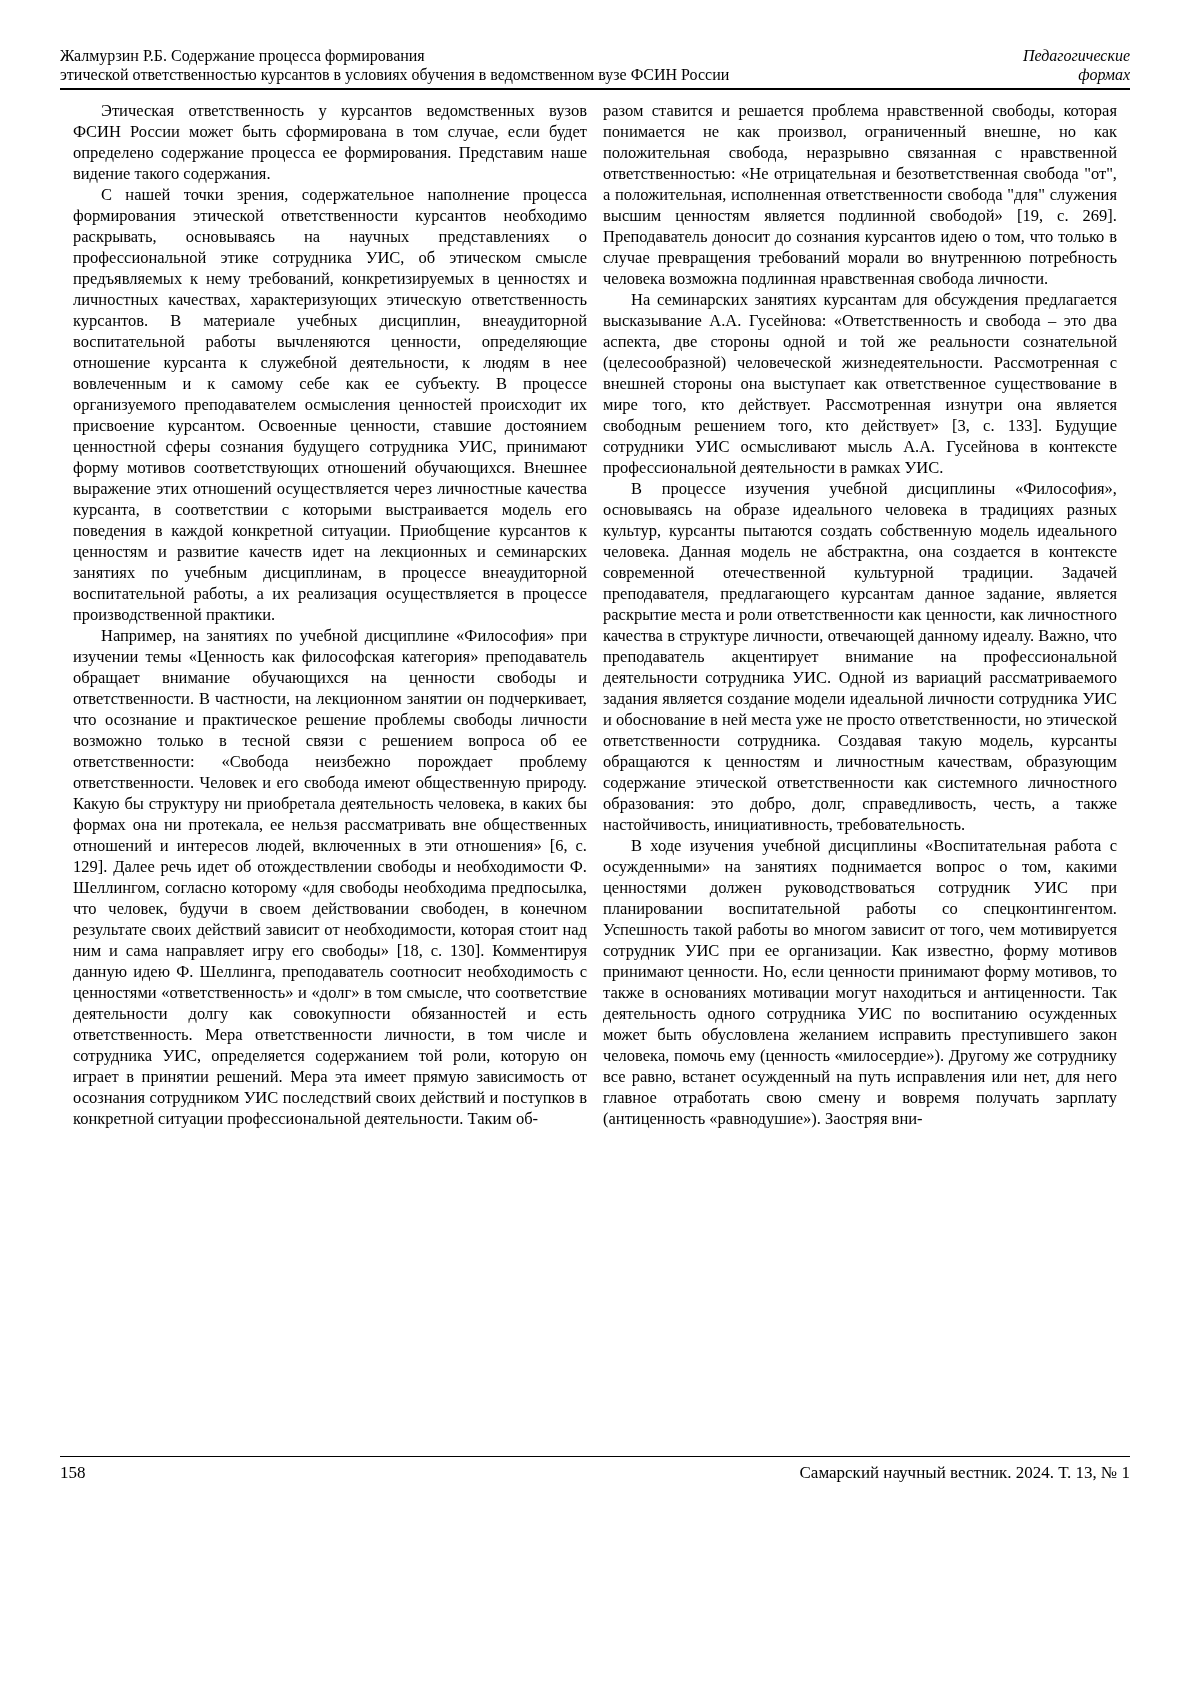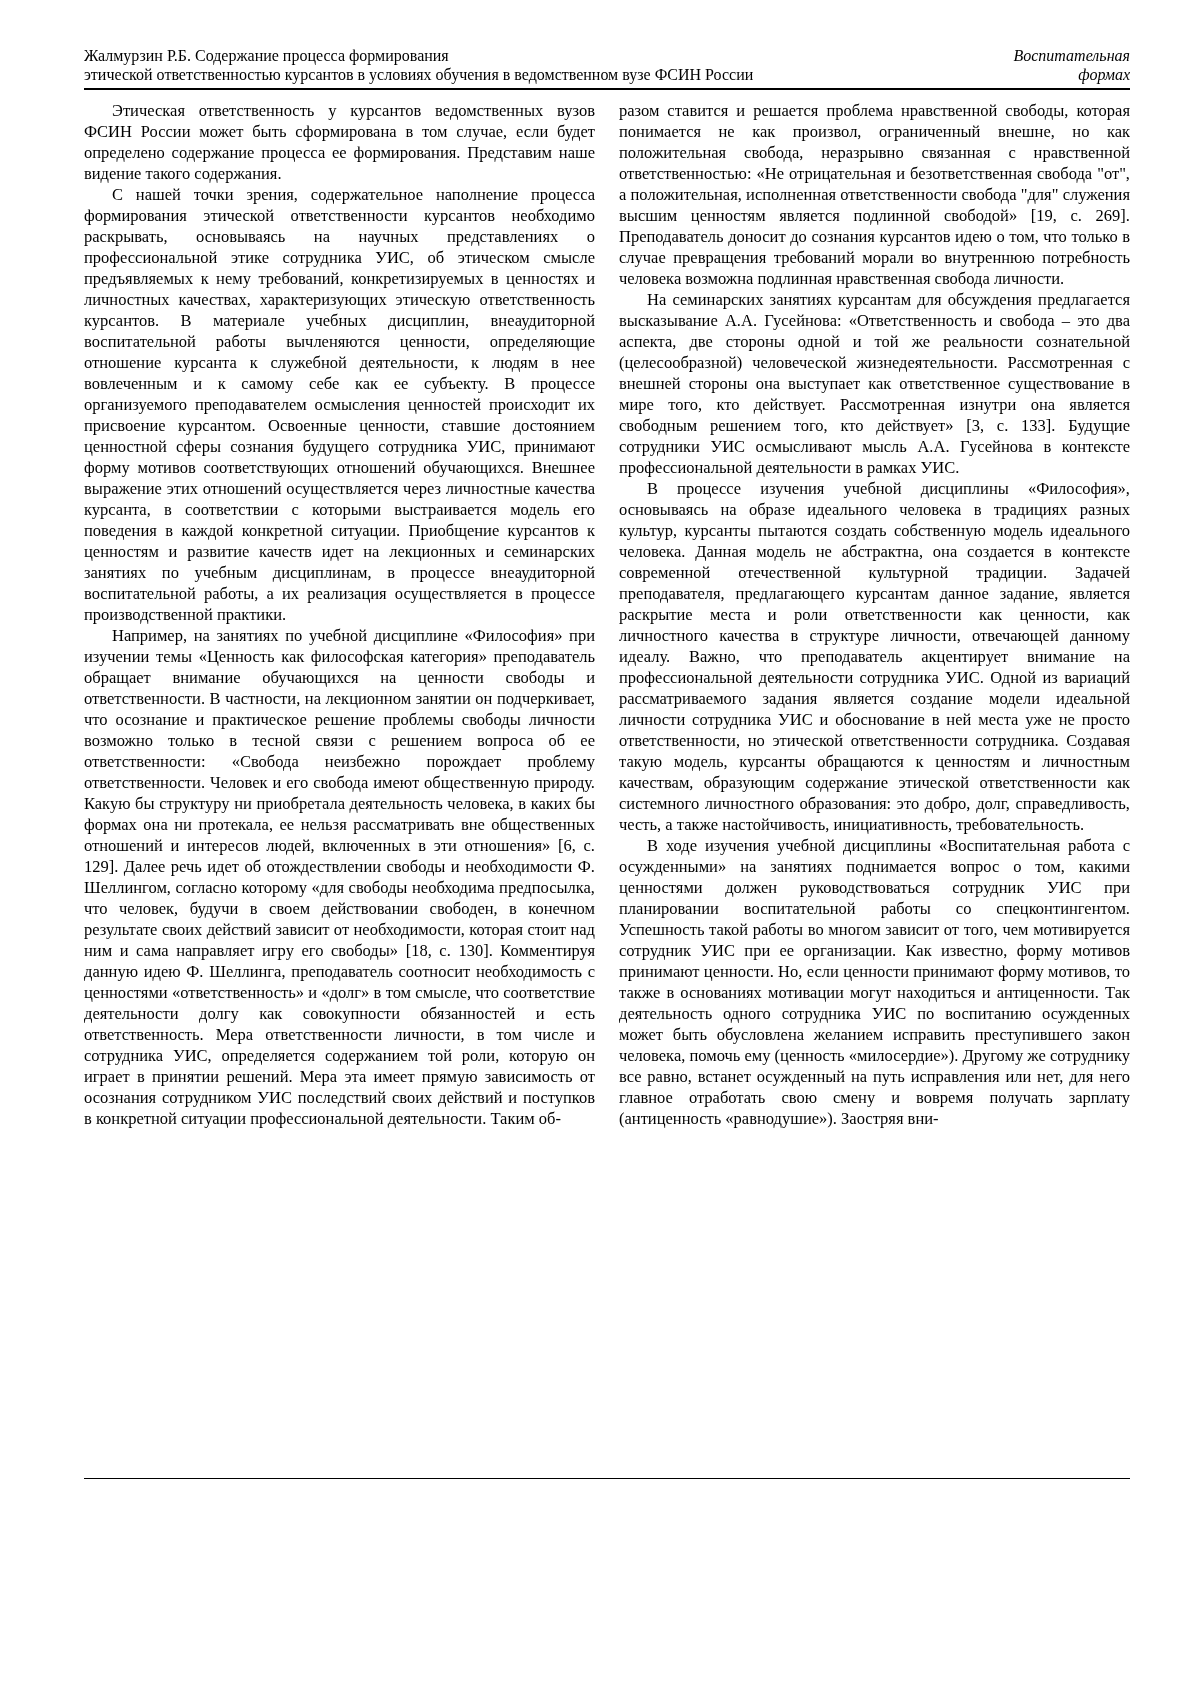--- a/index.html
+++ b/index.html
@@ -2,21 +2,21 @@
 <html lang="ru"><head>
 <meta charset="utf-8">
 <style>
   * { margin: 0; padding: 0; box-sizing: border-box; }
   html, body { background: #ffffff; }
   body { font-family: "Liberation Serif", serif; color: #000; }
 
   .page {
     width: 1200px;
     height: 1510px;
-    padding: 46px 70px 26px 84px;
+    padding: 46px 70px 26px 60px;
     display: flex;
     flex-direction: column;
     overflow: hidden;
     background: #ffffff;
   }
 
   .page-header {
     display: flex;
     justify-content: space-between;
     align-items: flex-start;
@@ -29,22 +29,23 @@
   .header-rule {
     border: none;
     border-top: 2px solid #000;
     margin-top: 4px;
     margin-bottom: 10px;
   }
 
   .columns {
     flex: 1 1 auto;
     display: flex;
-    gap: 24px;
+    gap: 16px;
     overflow: hidden;
+    justify-content: center;
   }
   .col {
     width: 514px;
     font-size: 16.5px;
     line-height: 21px;
     text-align: justify;
     hyphens: auto;
     -webkit-hyphens: auto;
   }
   .col p { text-indent: 28px; margin: 0; }
@@ -67,21 +68,21 @@
 <body>
 
 <div class="page">
 
   <header class="page-header">
     <div class="header-left">
       <div>Жалмурзин Р.Б. Содержание процесса формирования</div>
       <div>этической ответственностью курсантов в условиях обучения в ведомственном вузе ФСИН России</div>
     </div>
     <div class="header-right">
-      <div>Воспитательная</div>
+      <div>Педагогические</div>
       <div>формах</div>
     </div>
   </header>
 
   <hr class="header-rule">
 
   <main class="columns">
     <div class="col">
       <p>Этическая ответственность у курсантов ведомственных вузов ФСИН России может быть сформирована в том случае, если будет определено содержание процесса ее формирования. Представим наше видение такого содержания.</p>
       <p>С нашей точки зрения, содержательное наполнение процесса формирования этической ответственности курсантов необходимо раскрывать, основываясь на научных представлениях о профессиональной этике сотрудника УИС, об этическом смысле предъявляемых к нему требований, конкретизируемых в ценностях и личностных качествах, характеризующих этическую ответственность курсантов. В материале учебных дисциплин, внеаудиторной воспитательной работы вычленяются ценности, определяющие отношение курсанта к служебной деятельности, к людям в нее вовлеченным и к самому себе как ее субъекту. В процессе организуемого преподавателем осмысления ценностей происходит их присвоение курсантом. Освоенные ценности, ставшие достоянием ценностной сферы сознания будущего сотрудника УИС, принимают форму мотивов соответствующих отношений обучающихся. Внешнее выражение этих отношений осуществляется через личностные качества курсанта, в соответствии с которыми выстраивается модель его поведения в каждой конкретной ситуации. Приобщение курсантов к ценностям и развитие качеств идет на лекционных и семинарских занятиях по учебным дисциплинам, в процессе внеаудиторной воспитательной работы, а их реализация осуществляется в процессе производственной практики.</p>
@@ -90,15 +91,19 @@
     <div class="col">
       <p class="no-indent">разом ставится и решается проблема нравственной свободы, которая понимается не как произвол, ограниченный внешне, но как положительная свобода, неразрывно связанная с нравственной ответственностью: «Не отрицательная и безответственная свобода "от", а положительная, исполненная ответственности свобода "для" служения высшим ценностям является подлинной свободой» [19, с. 269]. Преподаватель доносит до сознания курсантов идею о том, что только в случае превращения требований морали во внутреннюю потребность человека возможна подлинная нравственная свобода личности.</p>
       <p>На семинарских занятиях курсантам для обсуждения предлагается высказывание А.А. Гусейнова: «Ответственность и свобода – это два аспекта, две стороны одной и той же реальности сознательной (целесообразной) человеческой жизнедеятельности. Рассмотренная с внешней стороны она выступает как ответственное существование в мире того, кто действует. Рассмотренная изнутри она является свободным решением того, кто действует» [3, с. 133]. Будущие сотрудники УИС осмысливают мысль А.А. Гусейнова в контексте профессиональной деятельности в рамках УИС.</p>
       <p>В процессе изучения учебной дисциплины «Философия», основываясь на образе идеального человека в традициях разных культур, курсанты пытаются создать собственную модель идеального человека. Данная модель не абстрактна, она создается в контексте современной отечественной культурной традиции. Задачей преподавателя, предлагающего курсантам данное задание, является раскрытие места и роли ответственности как ценности, как личностного качества в структуре личности, отвечающей данному идеалу. Важно, что преподаватель акцентирует внимание на профессиональной деятельности сотрудника УИС. Одной из вариаций рассматриваемого задания является создание модели идеальной личности сотрудника УИС и обоснование в ней места уже не просто ответственности, но этической ответственности сотрудника. Создавая такую модель, курсанты обращаются к ценностям и личностным качествам, образующим содержание этической ответственности как системного личностного образования: это добро, долг, справедливость, честь, а также настойчивость, инициативность, требовательность.</p>
       <p>В ходе изучения учебной дисциплины «Воспитательная работа с осужденными» на занятиях поднимается вопрос о том, какими ценностями должен руководствоваться сотрудник УИС при планировании воспитательной работы со спецконтингентом. Успешность такой работы во многом зависит от того, чем мотивируется сотрудник УИС при ее организации. Как известно, форму мотивов принимают ценности. Но, если ценности принимают форму мотивов, то также в основаниях мотивации могут находиться и антиценности. Так деятельность одного сотрудника УИС по воспитанию осужденных может быть обусловлена желанием исправить преступившего закон человека, помочь ему (ценность «милосердие»). Другому же сотруднику все равно, встанет осужденный на путь исправления или нет, для него главное отработать свою смену и вовремя получать зарплату (антиценность «равнодушие»). Заостряя вни-</p>
     </div>
   </main>
 
   <footer class="page-footer">
     <hr class="footer-rule">
+    <div class="footer-row">
+      <span>158</span>
+      <span>Самарский научный вестник. 2024. Т. 13, № 1</span>
+    </div>
   </footer>
 
 </div>
 
 </body></html>

